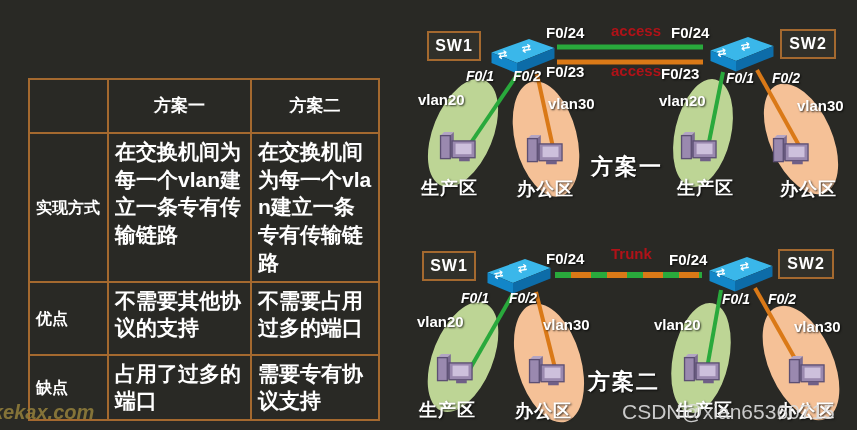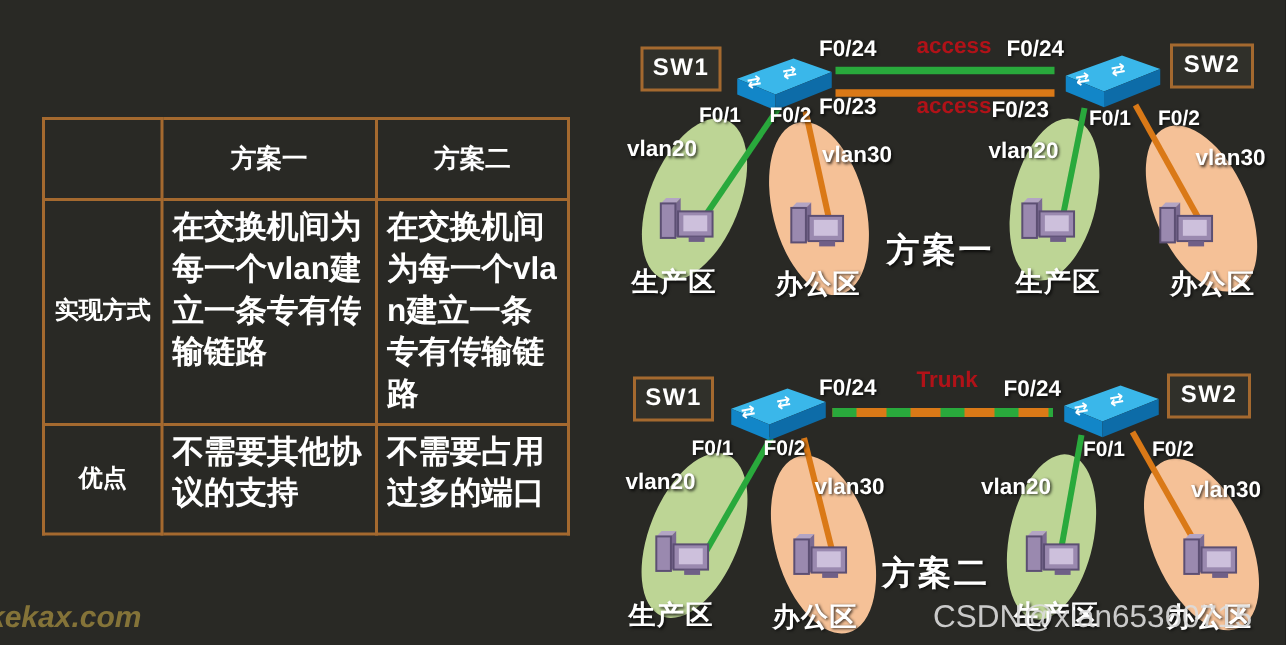--- a/index.html
+++ b/index.html
@@ -12,26 +12,26 @@
   #cmp-table{
     position:absolute;left:28px;top:78px;width:350px;height:279px;
     border-collapse:collapse;table-layout:fixed;color:#fff;font-weight:bold;
   }
   #cmp-table td{
     border:2px solid var(--table_border,#a4692f);
     padding:4px 6px;font-size:21px;line-height:1.32;vertical-align:top;
     word-break:break-all;
   }
   #cmp-table tr.hdr td{text-align:center;vertical-align:middle;font-size:17px;}
-  #cmp-table td.rowlabel{text-align:center;vertical-align:middle;font-size:16px;}
+  #cmp-table td.rowlabel{vertical-align:middle;font-size:16px;}
   #cmp-table tr.r3 td{vertical-align:middle;}
   
   .lbl{position:absolute;font-weight:bold;color:#fff;white-space:nowrap;
        text-shadow:1px 1px 2px rgba(0,0,0,.75);}
-  .sz14{font-size:14px;} .sz15{font-size:15px;} .sz18{font-size:18px;letter-spacing:1px;}
+  .sz14{font-size:14px;font-style:italic;} .sz15{font-size:15px;} .sz18{font-size:18px;letter-spacing:1px;}
   .sz22{font-size:22px;letter-spacing:2px;}
   .red{color:var(--link_type_label,#b01218);text-shadow:none;}
   .swbox{
     position:absolute;width:54px;height:30px;box-sizing:border-box;
     border:2px solid var(--table_border,#a4692f);background:#30302a;
     color:#fff;font-weight:bold;font-size:16px;display:flex;
     align-items:center;justify-content:center;letter-spacing:1px;
   }
   .wm-left{
     position:absolute;left:-8px;top:401px;font-size:20px;font-weight:bold;
@@ -128,20 +128,25 @@
     <tr style="height:90px">
       <td class="rowlabel">实现方式</td>
       <td>在交换机间为每一个vlan建立一条专有传输链路</td>
       <td>在交换机间为每一个vlan建立一条专有传输链路</td>
     </tr>
     <tr style="height:73px">
       <td class="rowlabel">优点</td>
       <td>不需要其他协议的支持</td>
       <td>不需要占用过多的端口</td>
     </tr>
+    <tr class="r3" style="height:62px">
+      <td class="rowlabel">缺点</td>
+      <td>占用了过多的端口</td>
+      <td>需要专有协议支持</td>
+    </tr>
   </tbody>
     </table>
 
   <div class="swbox" style="left:427px;top:31px">
       <span>SW1</span>
     </div>
   <div class="swbox" style="left:780px;top:29px;width:56px">
       <span>SW2</span>
     </div>
 

